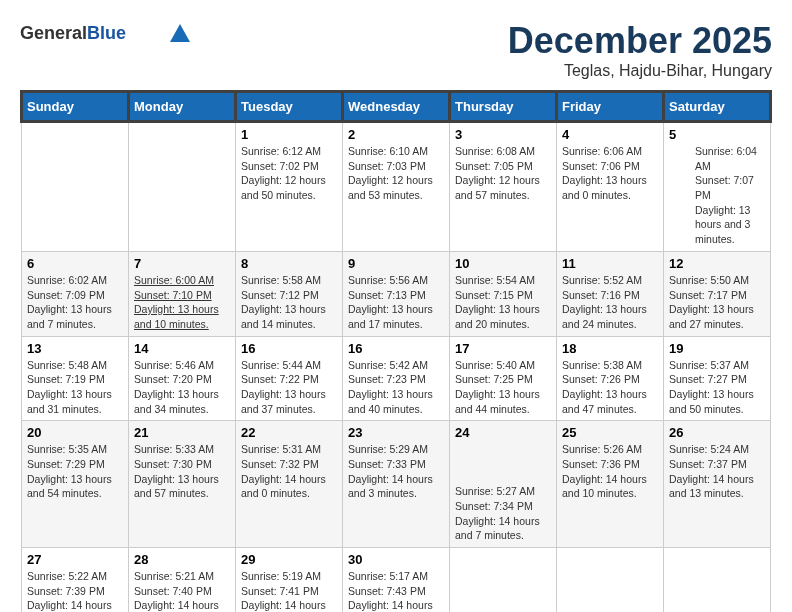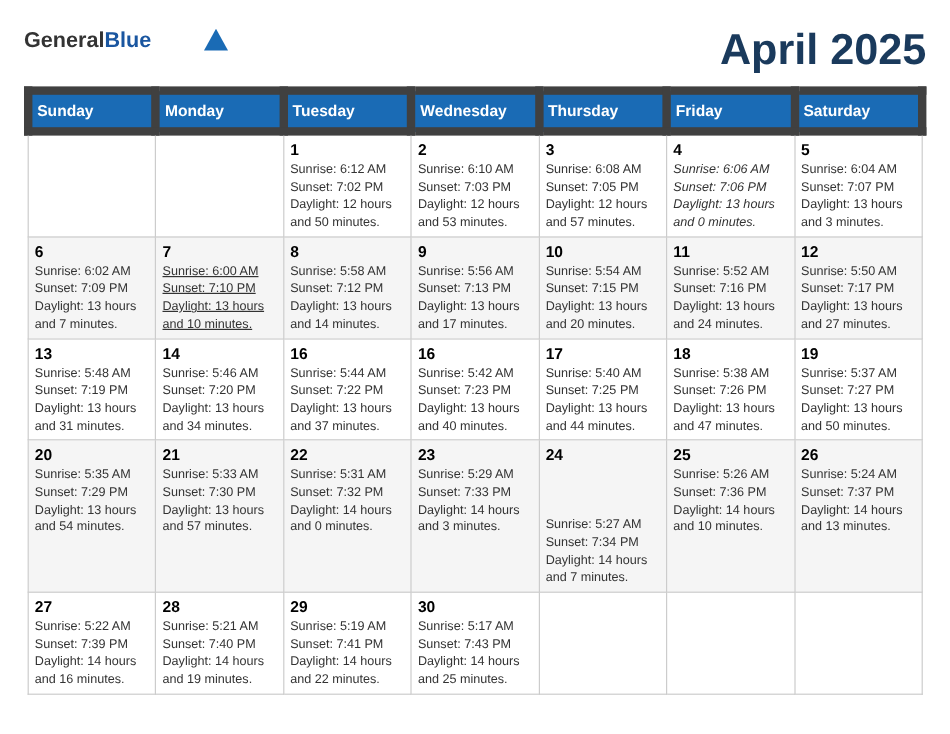--- a/index.html
+++ b/index.html
@@ -50,21 +50,21 @@
       border-collapse: collapse;
       font-size: 11px;
     }
     .calendar th {
       background-color: #1a6bb5;
       color: #fff;
       padding: 6px 4px;
       text-align: left;
       font-size: 13px;
       font-weight: bold;
-      border: 7px solid #404040;
+      border: 3px solid #404040;
     }
     .calendar td {
       border: 1px solid #ccc;
       vertical-align: top;
       padding: 4px 5px;
       width: calc(100% / 7);
       min-height: 80px;
       background: #fff;
     }
     .calendar tr:nth-child(even) td {
@@ -93,21 +93,22 @@
     <div>
       <div class="logo-text">
         <span class="logo-general">General</span><span class="logo-blue">Blue</span>
       </div>
     </div>
     <svg class="logo-icon" viewBox="0 0 28 28">
       <polygon points="14,4 24,22 4,22" fill="#1a6bb5"></polygon>
     </svg>
   </div>
   <div class="title-area">
-    <div class="month-title">April 2025</div>
+    <div class="month-title">December 2025</div>
+    <div class="location-title">Teglas, Hajdu-Bihar, Hungary</div>
   </div>
 </div>
 
 <table class="calendar">
   <thead>
     <tr>
     <th>Sunday</th>
         <th>Monday</th>
         <th>Tuesday</th>
         <th>Wednesday</th>
@@ -133,27 +134,27 @@
 Daylight: 12 hours and 53 minutes.</div>
         </td>
         <td>
           <div class="day-number">3</div>
           <div class="day-info" style="white-space: pre-line;">Sunrise: 6:08 AM
 Sunset: 7:05 PM
 Daylight: 12 hours and 57 minutes.</div>
         </td>
         <td>
           <div class="day-number">4</div>
-          <div class="day-info" style="white-space: pre-line; font-style: italic;">Sunrise: 6:06 AM
+          <div class="day-info" style="white-space: pre-line;">Sunrise: 6:06 AM
 Sunset: 7:06 PM
 Daylight: 13 hours and 0 minutes.</div>
         </td>
         <td>
           <div class="day-number">5</div>
-          <div class="day-info" style="white-space: pre-line;">Sunrise: 6:04 AM
+          <div class="day-info" style="white-space: pre-line; margin-left: 26px;">Sunrise: 6:04 AM
 Sunset: 7:07 PM
 Daylight: 13 hours and 3 minutes.</div>
         </td>
       </tr>
       <tr>
         <td>
           <div class="day-number">6</div>
           <div class="day-info" style="white-space: pre-line;">Sunrise: 6:02 AM
 Sunset: 7:09 PM
 Daylight: 13 hours and 7 minutes.</div>

